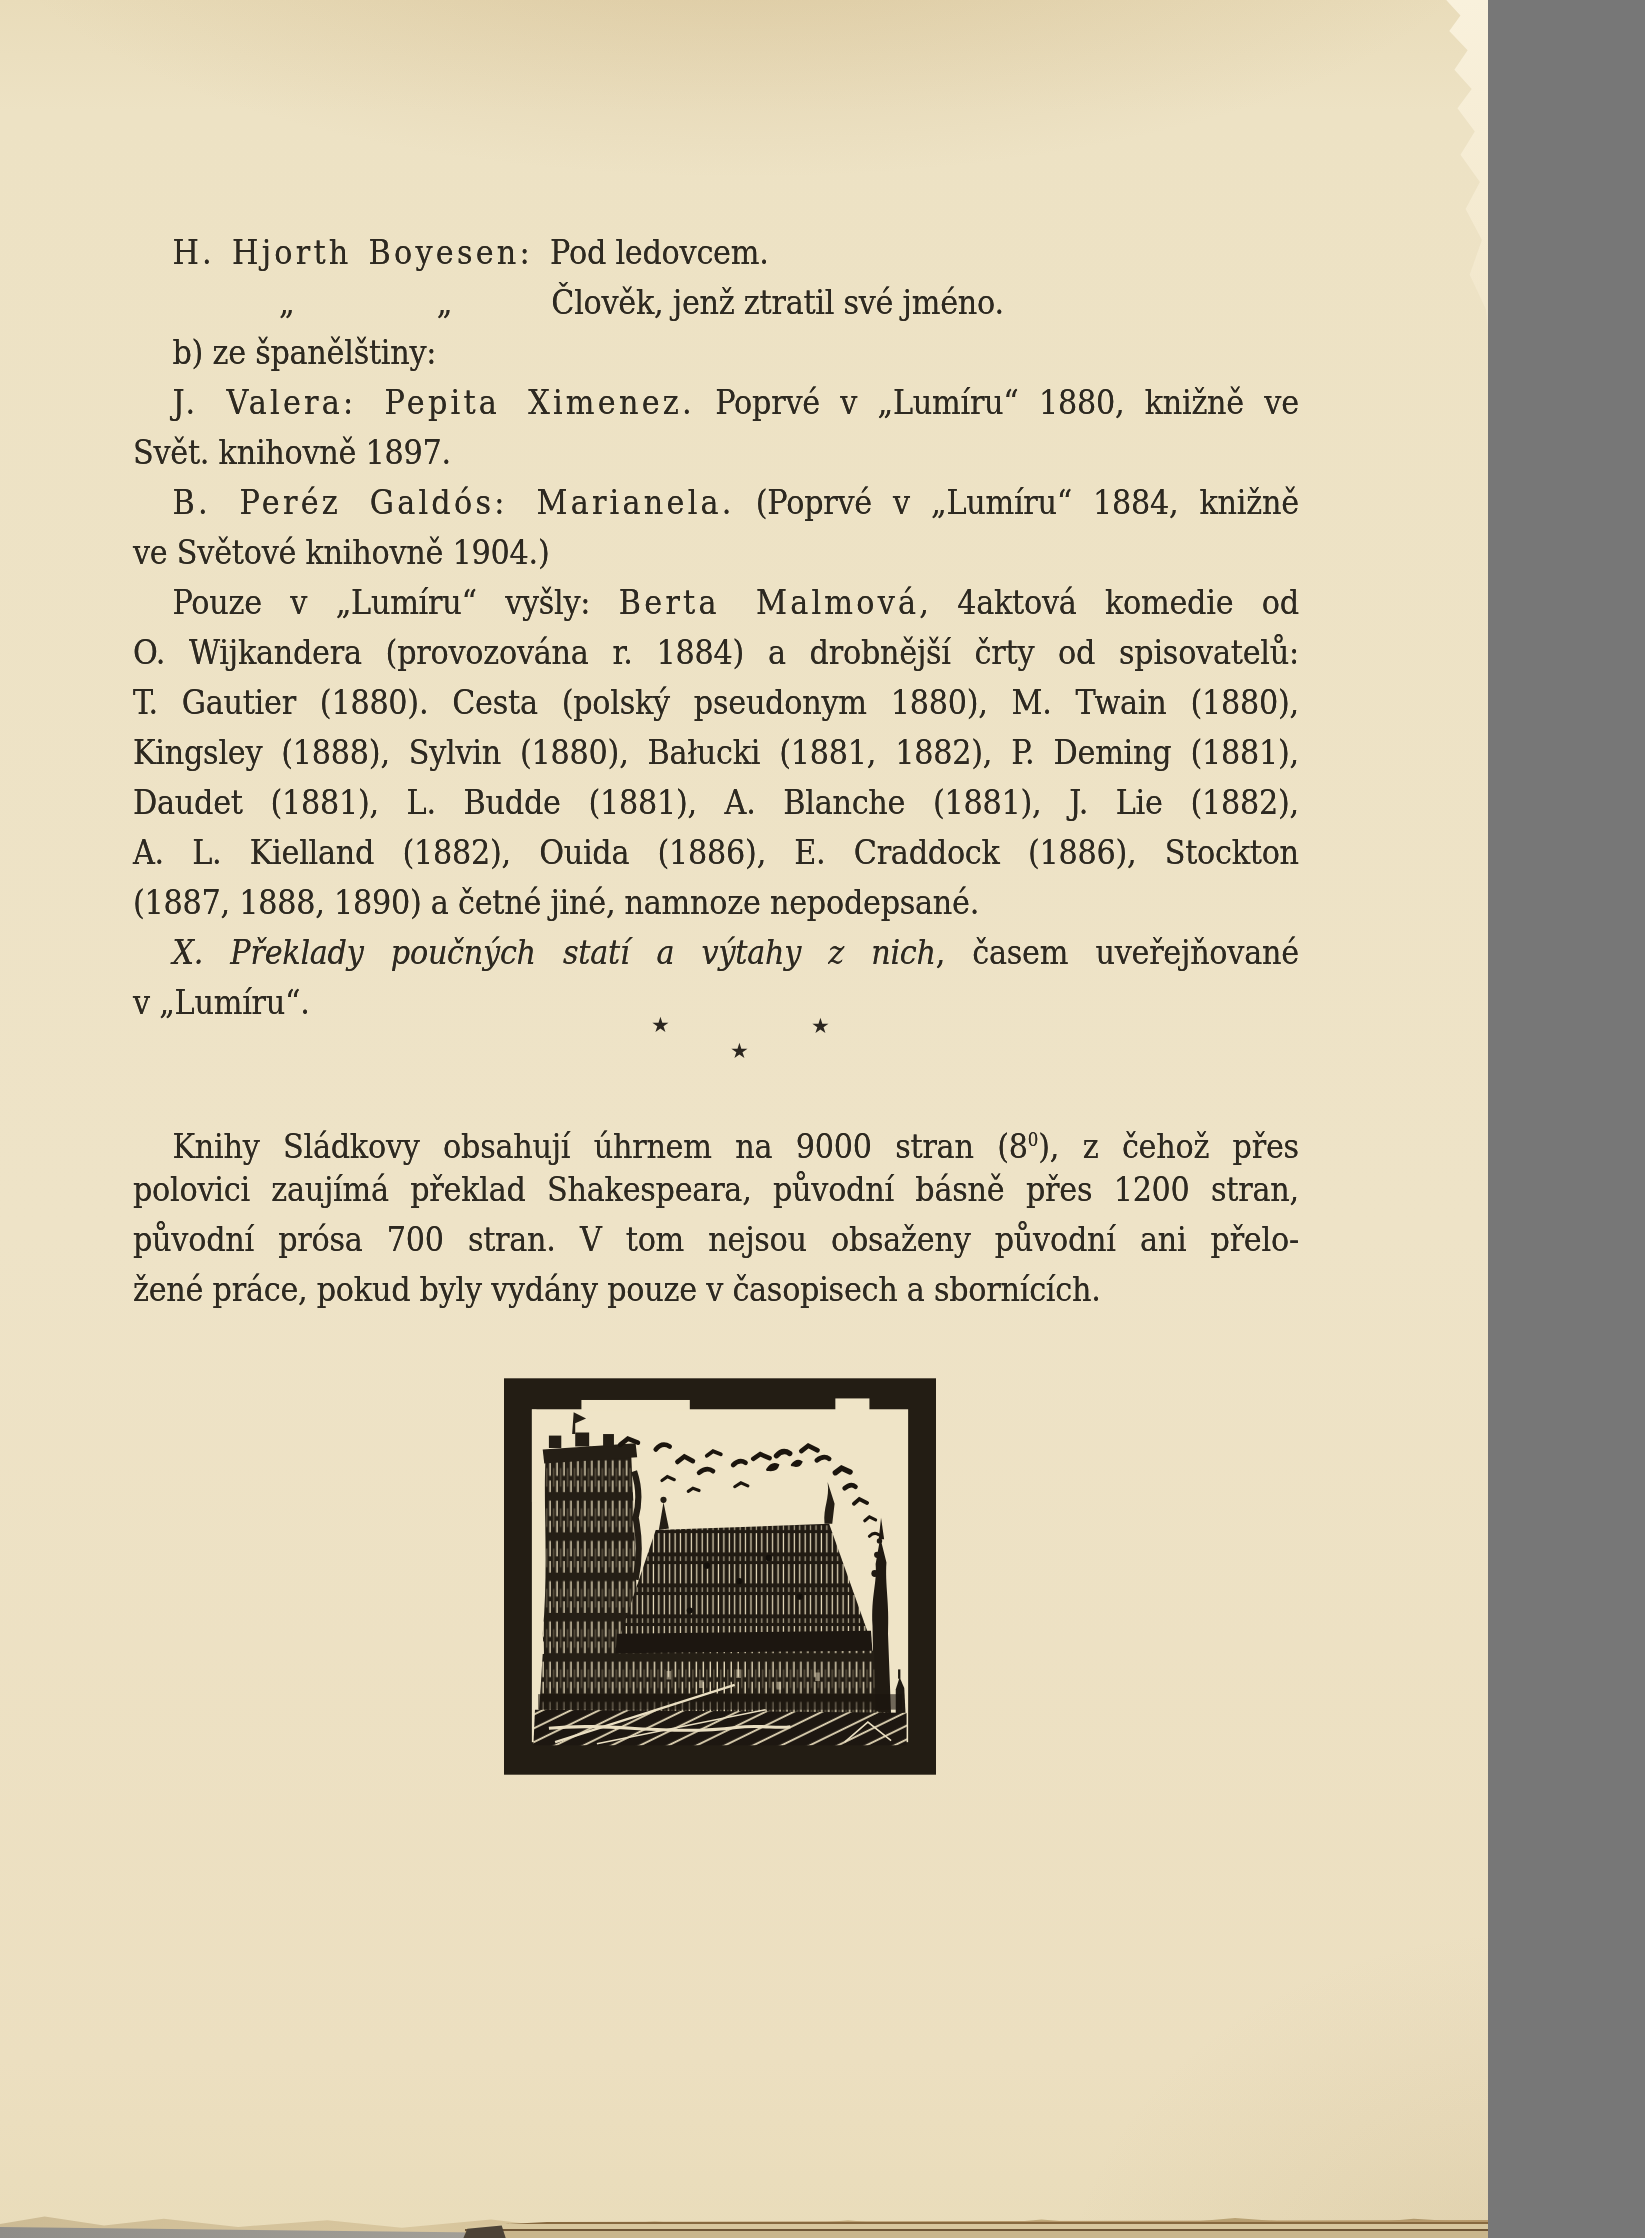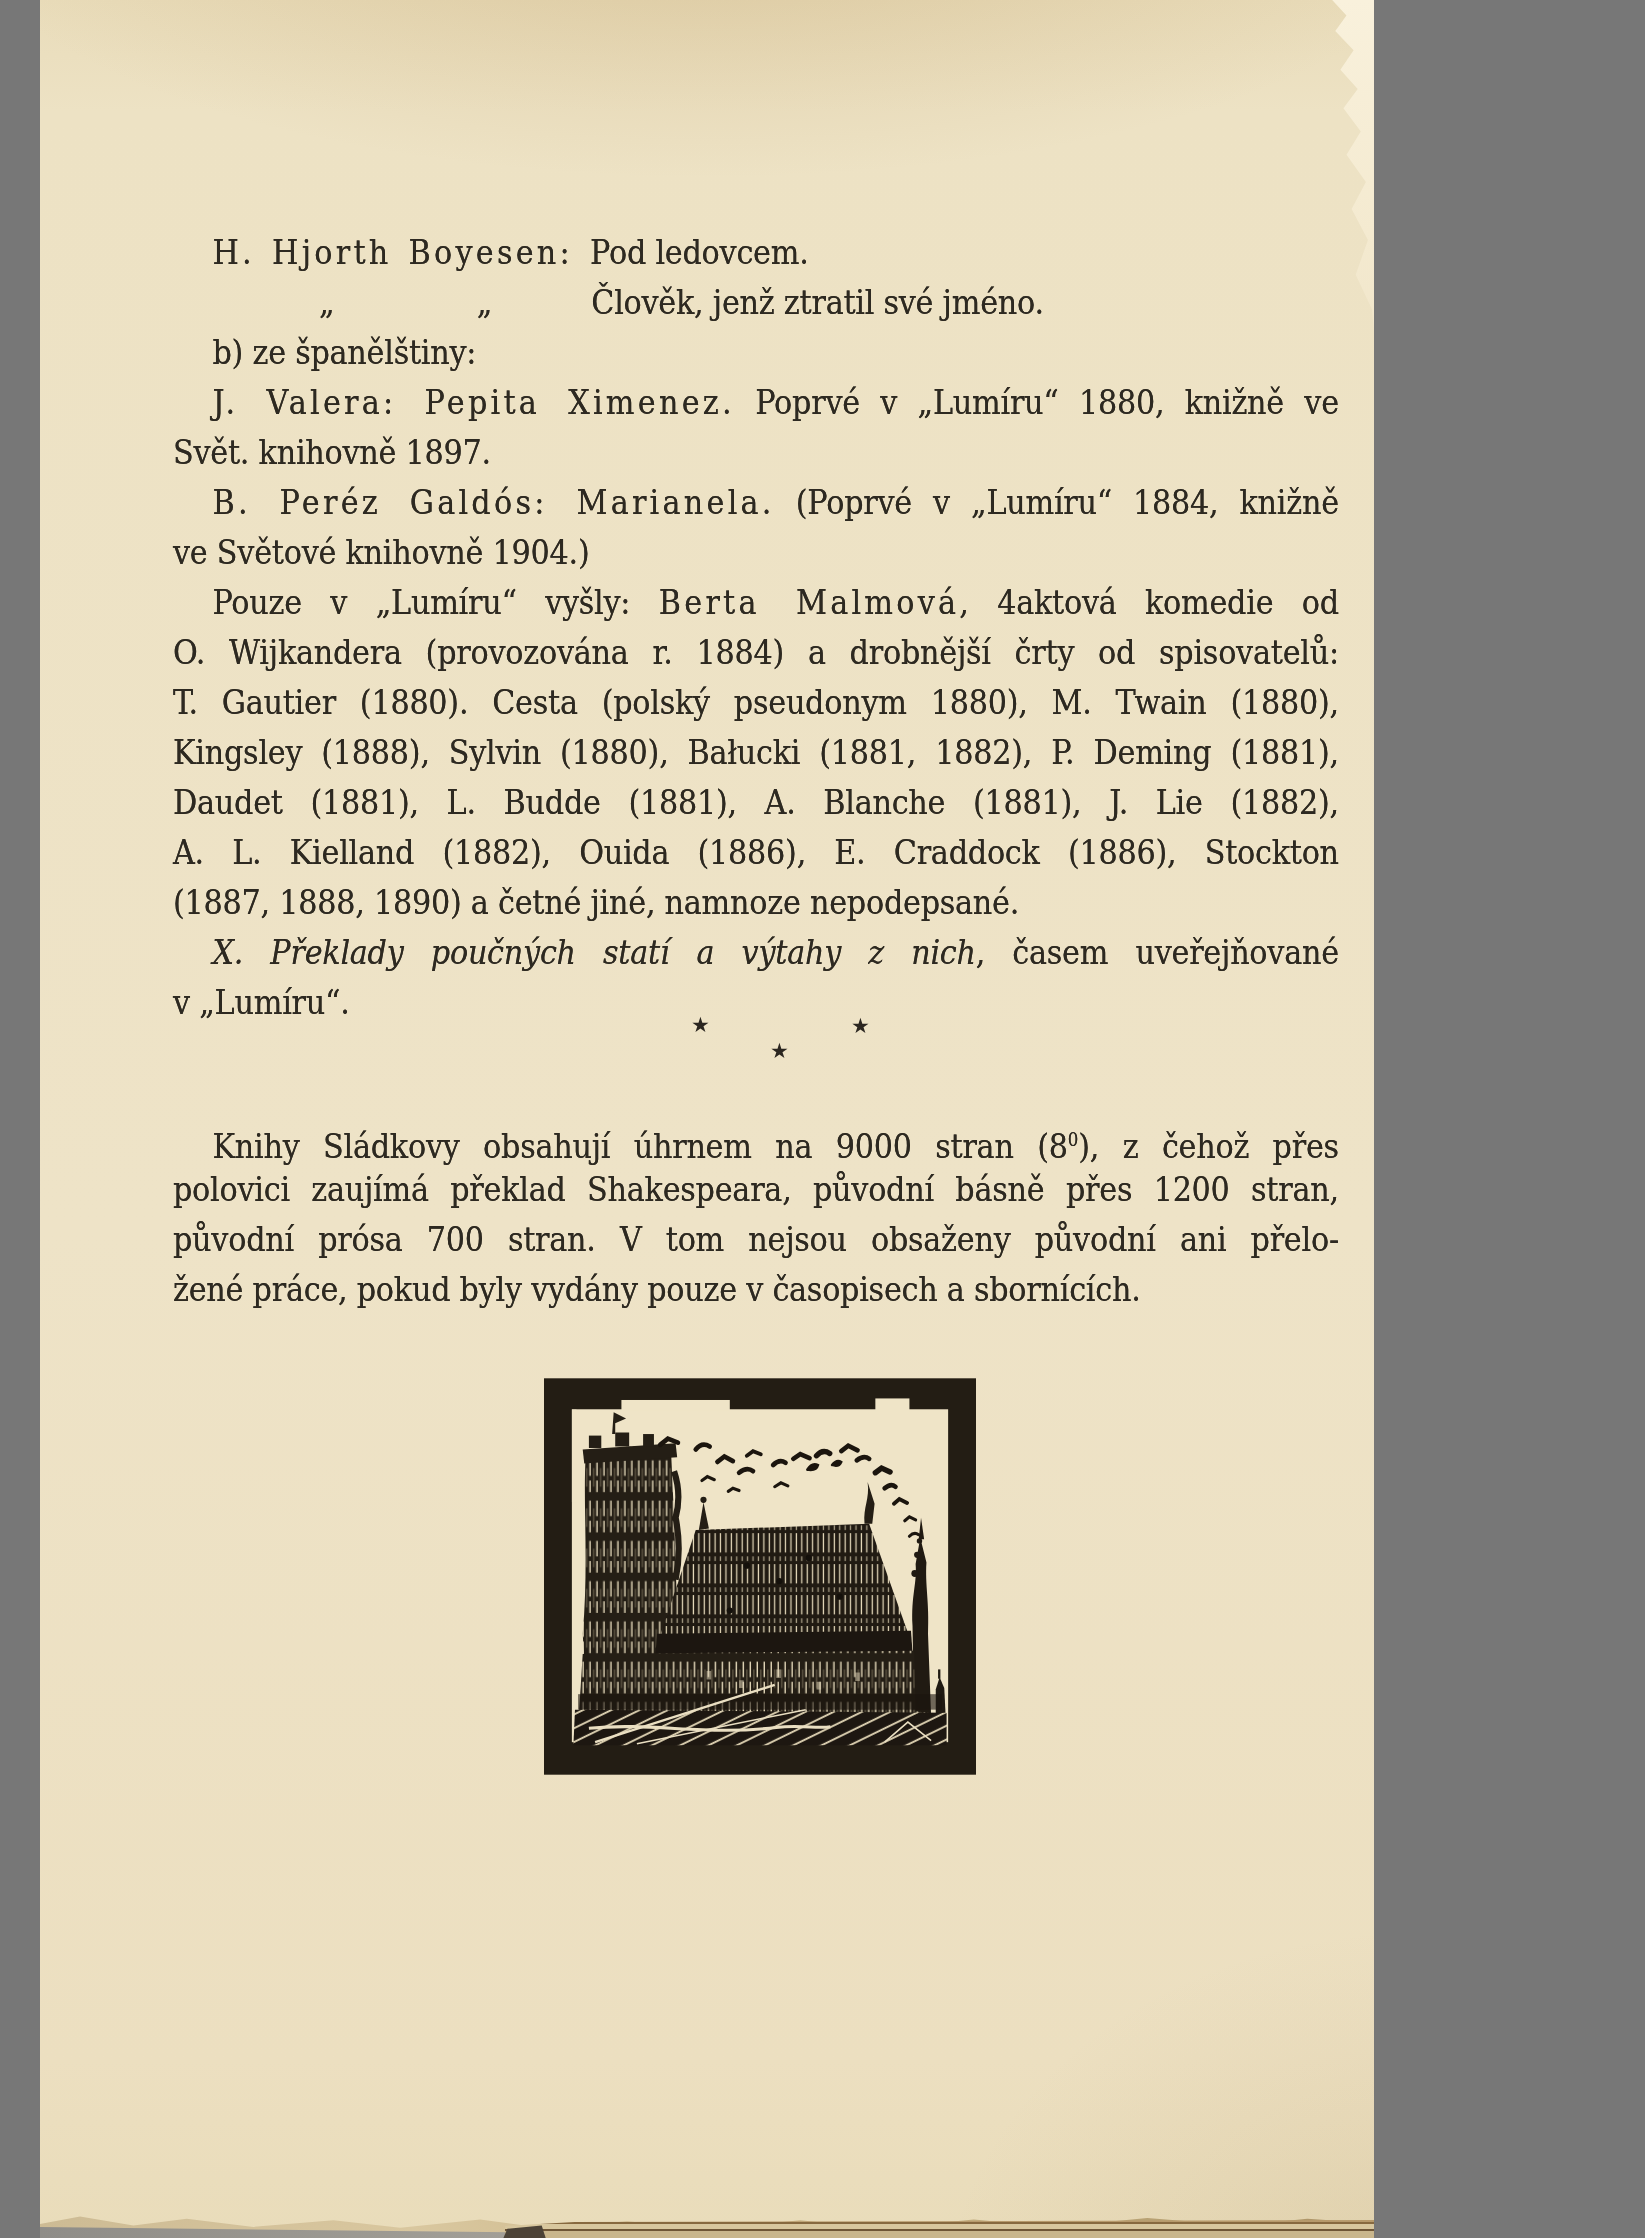--- a/index.html
+++ b/index.html
@@ -1,27 +1,26 @@
 <!DOCTYPE html>
 <html style="font-size:12.4px"><head>
 <meta charset="utf-8">
 <style>
   html,body{margin:0;padding:0;background:#777;}
   .page{
     position:relative;
-    width:1334px;height:2239px;
+    width:1488px;height:2239px;
     background:
       radial-gradient(1084px 387px at 50% -93px, rgba(186,153,96,0.30), rgba(186,153,96,0) 70%),
       radial-gradient(697px 542px at 104% 103%, rgba(160,130,80,0.14), rgba(160,130,80,0) 70%),
       radial-gradient(1.5px 1.5px at 22% 31%, rgba(120,90,60,.25), transparent 60%),
       linear-gradient(180deg,#e9dcba 0%, #ede2c4 5%, #eee3c7 55%, #ecdfc0 92%, #e9dcba 100%);
     overflow:hidden;
     font-family:"DejaVu Serif","Liberation Serif",serif;
     color:#2d2921;
-    margin-left:40px;
   }
   
   .text-col{
     position:absolute;left:133px;width:1270px;
     transform:scaleX(0.918);transform-origin:left top;
     font-size:33px;line-height:50px;letter-spacing:-0.3px;
     text-shadow:0 0 0.5px rgba(45,40,30,0.85);
   }
   #main-text{top:228px;}
   #closing-paragraph{top:1115px;}

